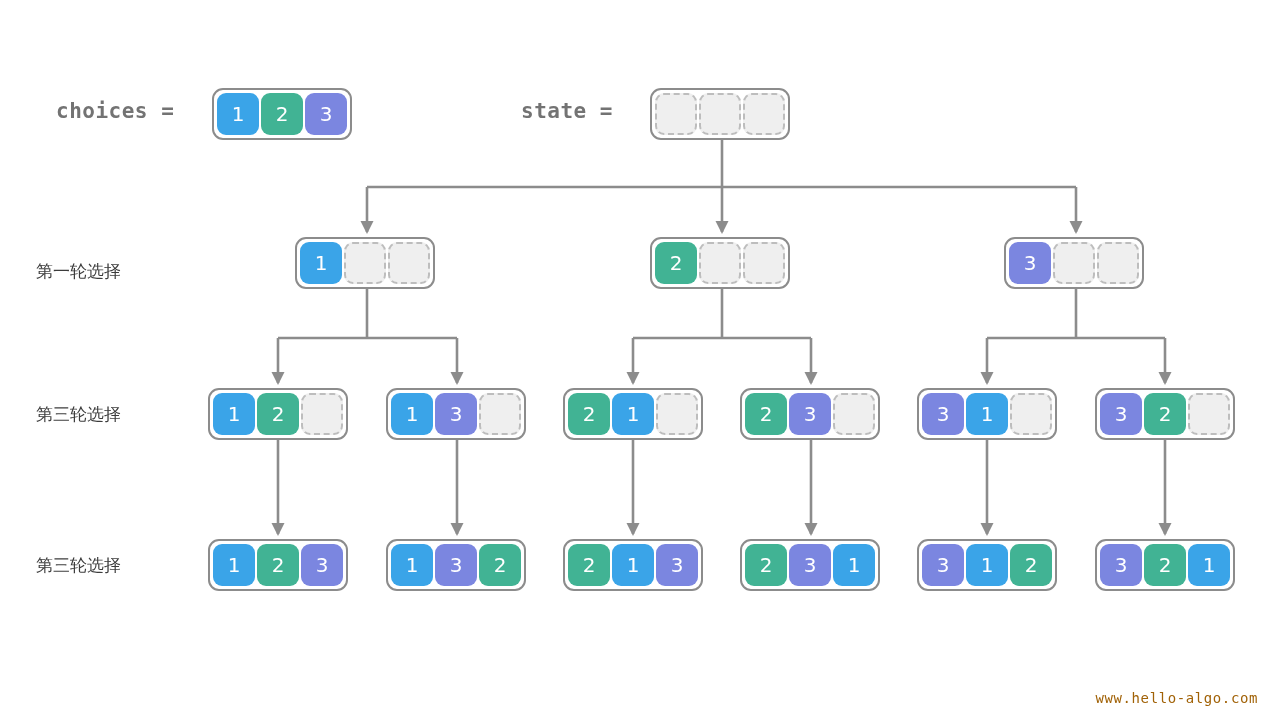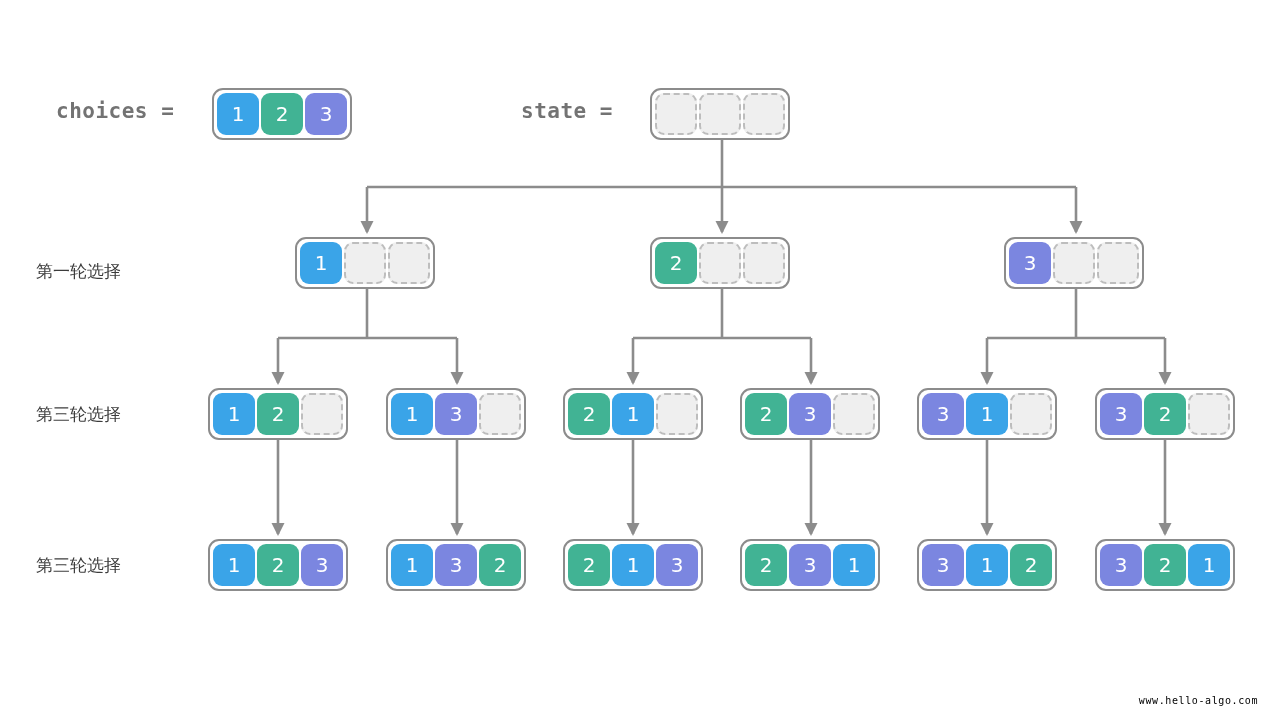--- a/index.html
+++ b/index.html
@@ -81,22 +81,22 @@
   .cell.v1 { background: #3aa4e8; }
   .cell.v2 { background: #41b394; }
   .cell.v3 { background: #7b86e0; }
 
   
   .watermark {
     position: absolute;
     right: 22px;
     bottom: 14px;
     font-family: "DejaVu Sans Mono", "Liberation Mono", monospace;
-    font-size: 10px;
-    color: #000000;
+    font-size: 14px;
+    color: #a16207;
     letter-spacing: 0.6px;
     white-space: nowrap;
   }
 </style>
 </head>
 <body>
 
 <div id="canvas">
 
   <svg id="edges" viewBox="0 0 1280 720">

